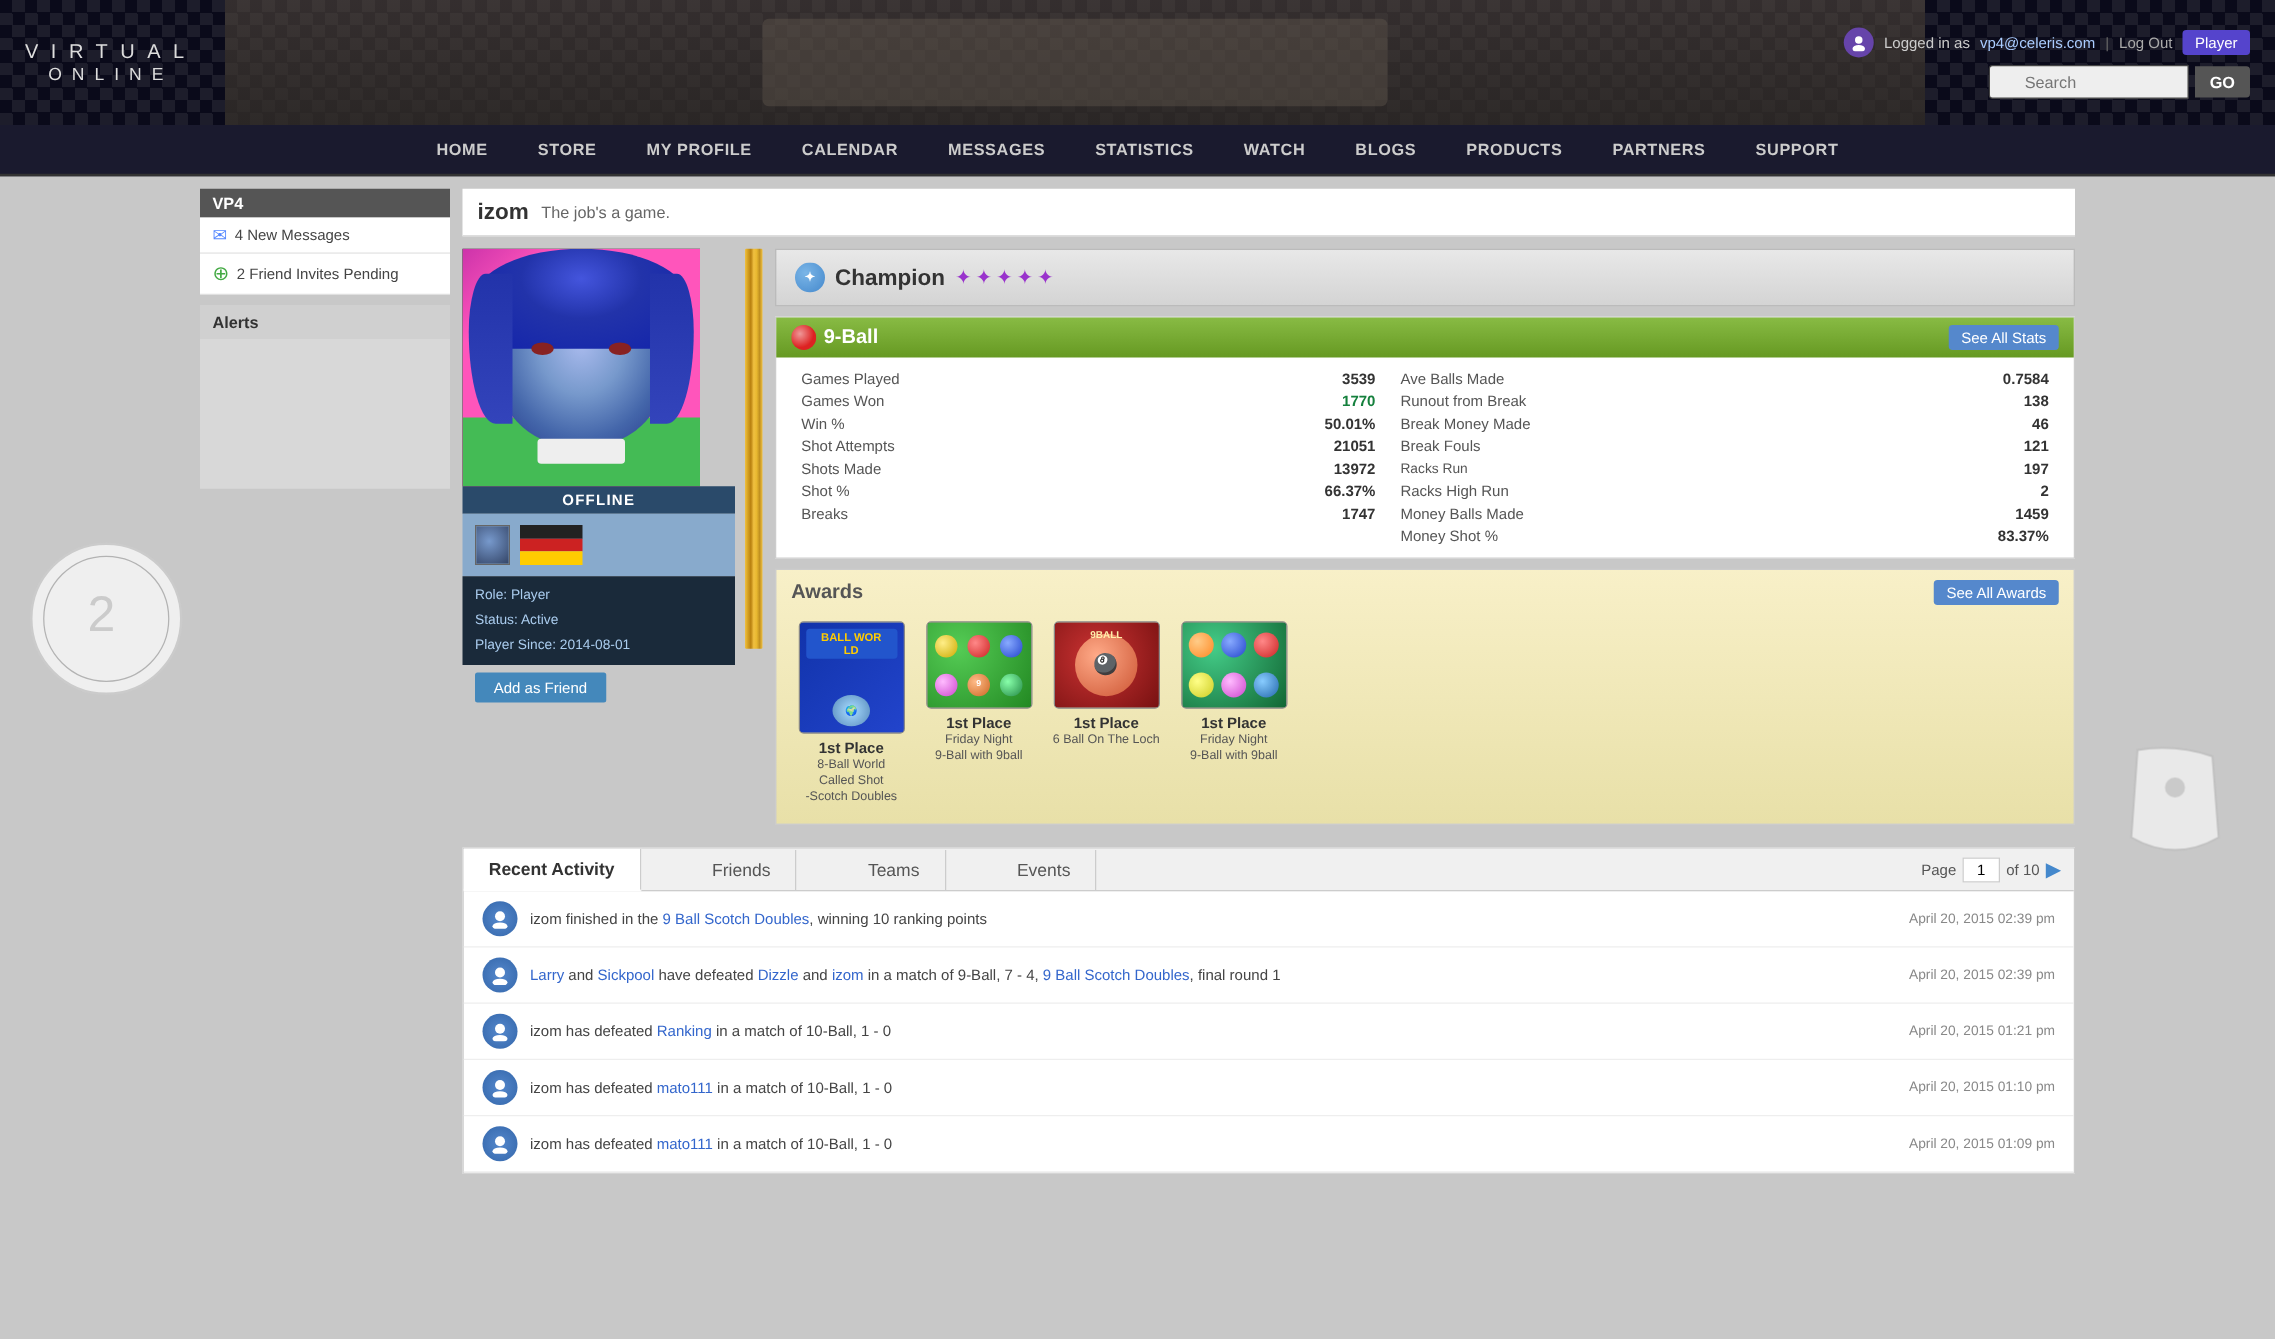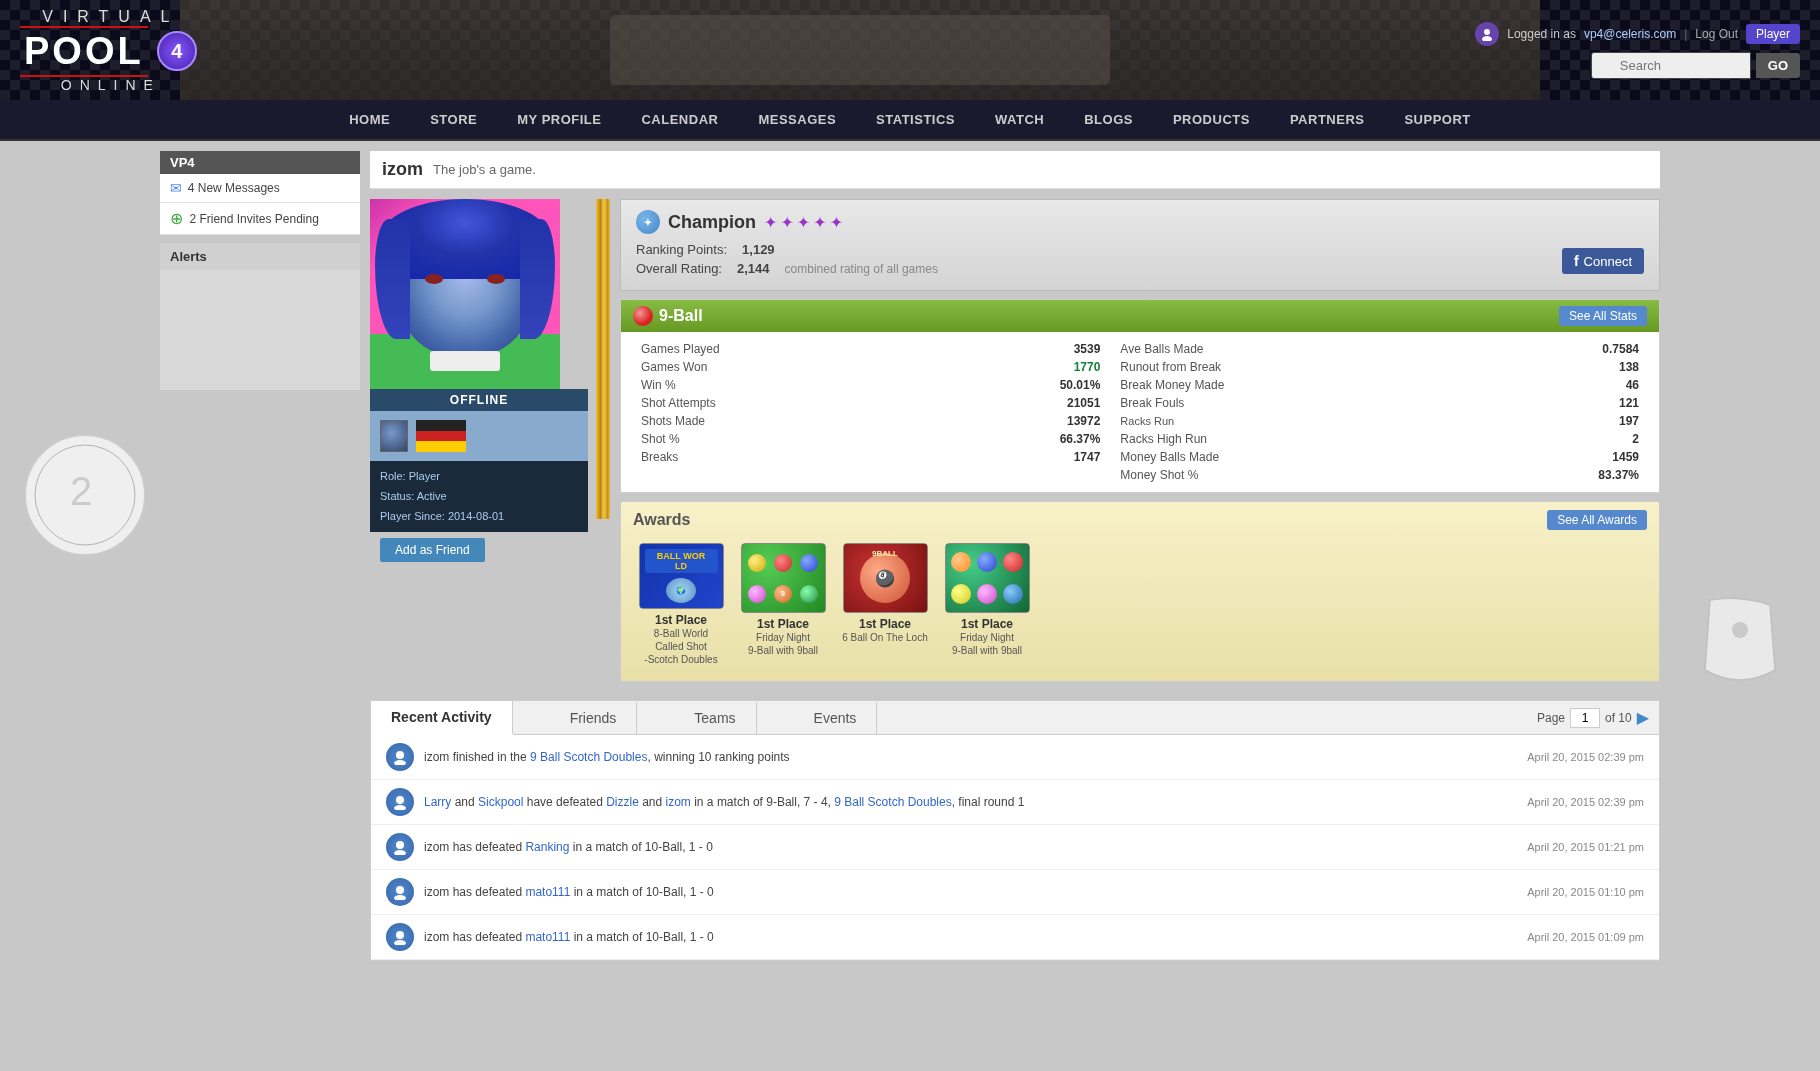--- a/index.html
+++ b/index.html
@@ -113,26 +113,20 @@
     <div class="checkered-pattern"></div>
   </div>
 
   <div style="position:absolute; left:180px; right:280px; top:0; bottom:0; background: linear-gradient(to bottom, rgba(80,70,60,0.6), rgba(50,45,40,0.8)); overflow:hidden; z-index:1;">
     <div style="position:absolute; top:15px; left:50%; transform:translateX(-50%); width:500px; height:70px; background: rgba(100,90,80,0.4); border-radius:5px;"></div>
   </div>
 
   <div class="logo" style="z-index:2; position:relative;">
     <div style="text-align:center;">
       <div style="color:#ddd; font-size:16px; letter-spacing:10px; font-weight:normal;">VIRTUAL</div>
-      <div style="display:flex; align-items:center; justify-content:center; gap:4px;">
-        <div style="border-top:2px solid #cc1111; border-bottom:2px solid #cc1111; padding:2px 4px;">
-          <span style="color:white; font-size:38px; font-weight:900; letter-spacing:3px;">POOL</span>
-        </div>
-        <div class="logo-badge">4</div>
-      </div>
       <div style="color:#ddd; font-size:14px; letter-spacing:8px;">ONLINE</div>
     </div>
   </div>
 
   <div class="header-right" style="z-index:2; position:relative; flex-direction:column; align-items:flex-end; gap:6px;">
     <div class="user-info">
       <div class="user-icon">
         <svg width="14" height="14" viewBox="0 0 14 14">
             <circle cx="7" cy="5" r="3" fill="white"></circle>
             <ellipse cx="7" cy="12" rx="5" ry="3" fill="white"></ellipse>
@@ -264,37 +258,20 @@
               <span class="champion-text">Champion</span>
               <span style="display:flex; gap:3px; align-items:center;">
                 <span style="color:#9933cc; font-size:16px;">✦</span>
                 <span style="color:#9933cc; font-size:16px;">✦</span>
                 <span style="color:#9933cc; font-size:16px;">✦</span>
                 <span style="color:#9933cc; font-size:16px;">✦</span>
                 <span style="color:#9933cc; font-size:16px;">✦</span>
               </span>
             </div>
           </div>
-          <div style="margin-top:8px; display:flex; align-items:center; justify-content:space-between;">
-            <div>
-              <div class="ranking-row">
-                <span>Ranking Points:</span>
-                <span class="ranking-val">1,129</span>
-              </div>
-              <div class="ranking-row">
-                <span>Overall Rating:</span>
-                <span class="ranking-val">2,144</span>
-                <span style="color:#888; font-size:12px;">combined rating of all games</span>
-              </div>
-            </div>
-            <div class="fb-connect">
-              <span style="font-weight:bold; font-size:14px;">f</span>
-              <span>Connect</span>
-            </div>
-          </div>
         </div>
 
         <div class="stats-section">
           <div class="stats-header">
             <div class="stats-title">
               <div class="ball-icon"></div>
               <span>9-Ball</span>
             </div>
             <button class="see-all-btn">See All Stats</button>
           </div>
@@ -355,21 +332,21 @@
         </div>
 
         <div class="awards-section">
           <div class="awards-header">
             <span class="awards-title">Awards</span>
             <button class="see-all-btn">See All Awards</button>
           </div>
           <div class="awards-list">
 
             <div class="award-item">
-              <div class="award-img award-img-1" style="width:85px; height:66px; position:relative; overflow:hidden; border-radius:4px; border:1px solid #888;">
+              <div class="award-img award-img-1" style="width:85px; height:90px; position:relative; overflow:hidden; border-radius:4px; border:1px solid #888;">
                 <div style="position:absolute; inset:0; background: linear-gradient(135deg, #1133aa, #2244cc);"></div>
                 <div style="position:absolute; top:5px; left:5px; right:5px; background:#2255cc; border-radius:3px; padding:2px 3px;">
                   <div style="color:#ffcc00; font-size:9px; font-weight:bold; text-align:center;">BALL WOR</div>
                   <div style="color:#ffcc00; font-size:9px; font-weight:bold; text-align:center;">LD</div>
                 </div>
                 <div style="position:absolute; bottom:5px; left:50%; transform:translateX(-50%); width:30px; height:25px; background: radial-gradient(circle, #aaddff, #5588bb); border-radius:50%; display:flex; align-items:center; justify-content:center; font-size:8px; color:#222; font-weight:bold;">🌍</div>
               </div>
               <div class="award-place">1st Place</div>
               <div class="award-desc">8-Ball World<br>Called Shot<br>-Scotch Doubles</div>
             </div>

